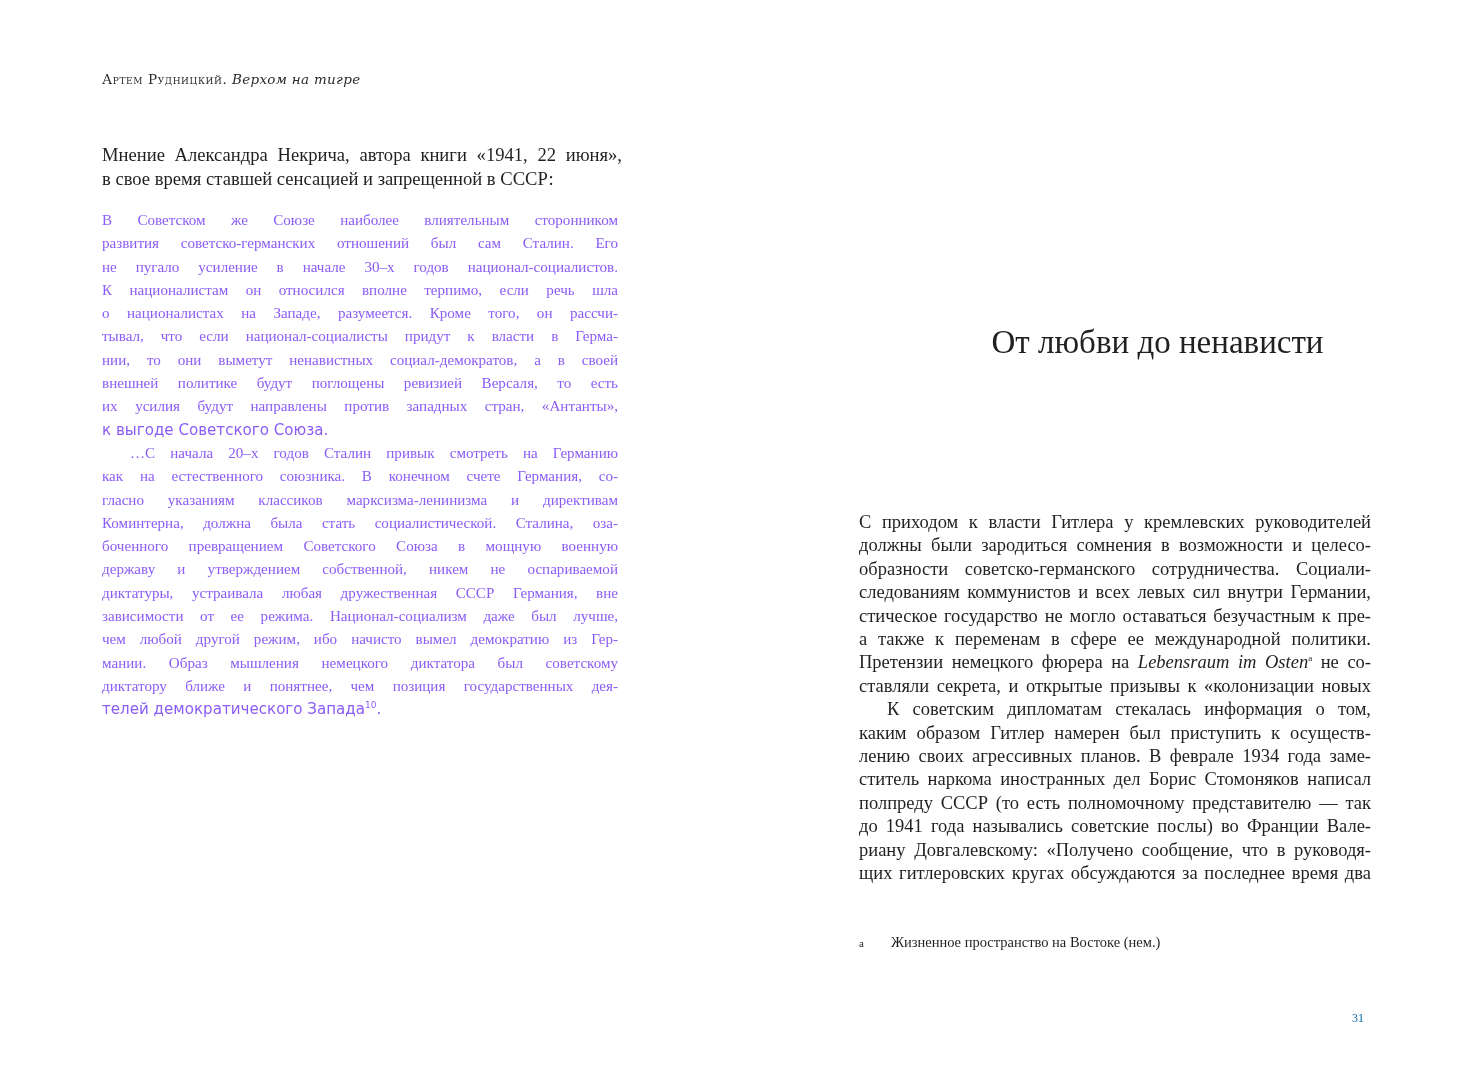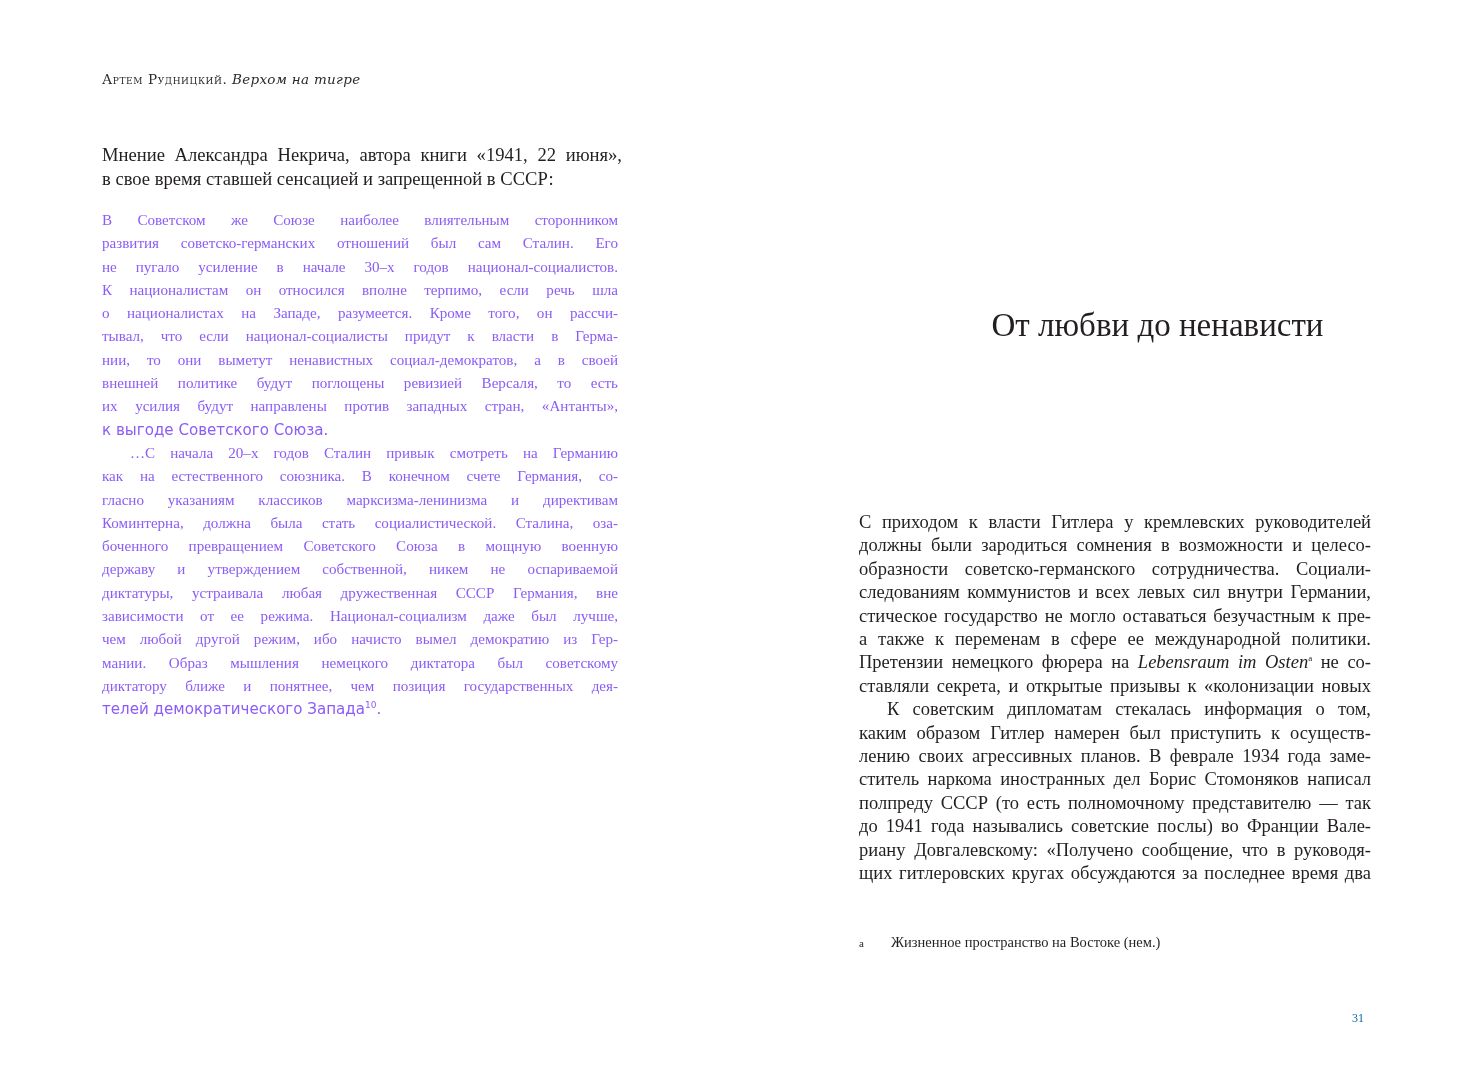--- a/index.html
+++ b/index.html
@@ -24,21 +24,21 @@
   .justify { text-align: justify; text-align-last: justify; font-family: Liberation Serif, serif; }
 
   .quote {
     position: absolute; left: 102px; top: 209px; width: 516px;
     font-family: "DejaVu Sans", sans-serif; font-size: 15.1px; line-height: 23.3px; color: #8b5cf6;
   }
   .indent { padding-left: 28px; }
   sup { font-size: 9px; line-height: 0; vertical-align: super; }
 
   .chapter-title {
-    position: absolute; left: 0; width: 735px; top: 307px; text-align: center; padding-left: 110px; box-sizing: border-box;
+    position: absolute; left: 0; width: 735px; top: 324px; text-align: center; padding-left: 110px; box-sizing: border-box;
     font-family: "Liberation Serif", serif; font-size: 33px; color: #231f20; white-space: nowrap;
   }
   .body-text {
     position: absolute; left: 124px; top: 511px; width: 512px;
     font-family: "Liberation Serif", serif; font-size: 18.5px; line-height: 23.4px; color: #231f20;
   }
   .body-text em { font-style: italic; }
   .footnote {
     position: absolute; left: 124px; top: 934px; width: 512px;
     font-family: "Liberation Serif", serif; font-size: 14.5px; color: #231f20; white-space: nowrap;

